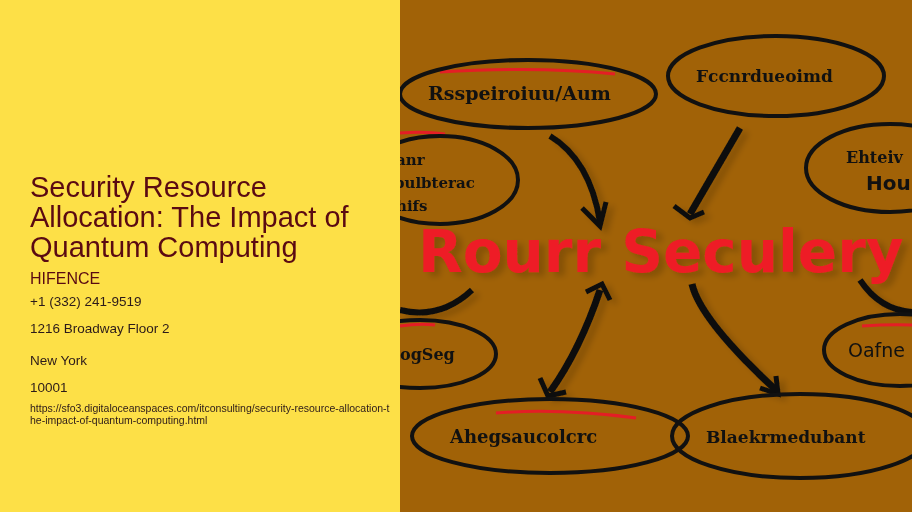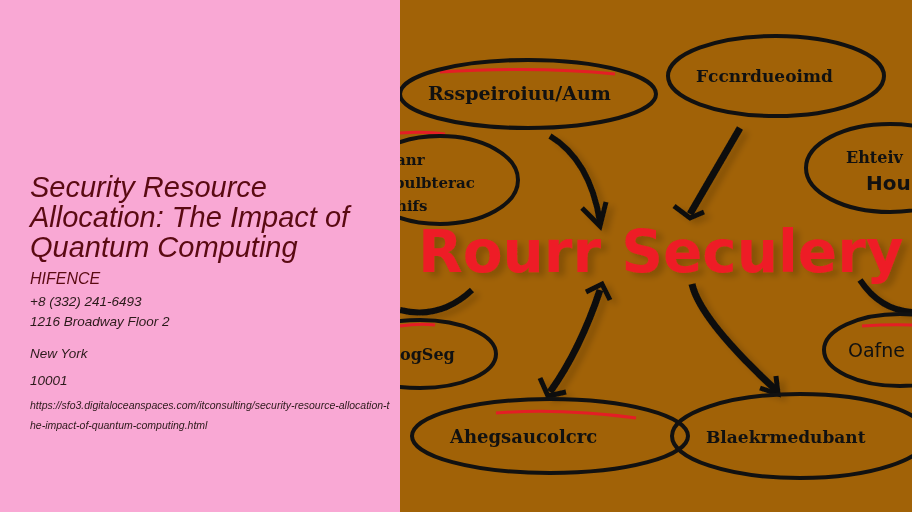--- a/index.html
+++ b/index.html
@@ -1,36 +1,36 @@
 <!DOCTYPE html>
 <html><head>
 <meta charset="utf-8">
 <style>
   html, body { margin:0; padding:0; }
   body { width:912px; height:512px; overflow:hidden; position:relative; font-family:"Liberation Sans", sans-serif; }
-  .left { position:absolute; left:0; top:0; width:400px; height:512px; background:#f9a8d4;font-style:italic; }
+  .left { position:absolute; left:0; top:0; width:400px; height:512px; background:#fde047; }
   .content { position:absolute; left:30px; top:172px; width:360px; color:#5a0a12; }
   .title { font-size:29px; line-height:30px; color:#5a0a12; margin:0; font-weight:normal; }
   .company { font-size:16px; margin-top:8px; color:#5a0a12; }
   .line { font-size:13.5px; color:#2b1a1a; margin-top:4px; line-height:16px; }
-  .url { font-size:10.5px; color:#2b1a1a; line-height:20px; margin-top:6px; word-break:break-all; }
+  .url { font-size:10.5px; color:#2b1a1a; line-height:12px; margin-top:6px; word-break:break-all; }
   .right { position:absolute; left:400px; top:0; width:512px; height:512px; background:#a16207; overflow:hidden; }
   .right svg { display:block; }
   .bubble-text { font-family:"DejaVu Serif", serif; font-weight:bold; fill:#111; }
   .center-text { font-family:"DejaVu Sans", sans-serif; font-weight:bold; fill:#ee1c25; }
 </style>
 </head>
 <body>
 
 <div class="left">
   <div class="content">
     <h1 class="title">Security Resource Allocation: The Impact of Quantum Computing</h1>
     <div class="company">HIFENCE</div>
-    <div class="line" style="margin-top:6px">+8 (332) 241-6493</div>
-    <div class="line" style="margin-top:4px">1216 Broadway Floor 2</div>
+    <div class="line" style="margin-top:6px">+1 (332) 241-9519</div>
+    <div class="line" style="margin-top:11px">1216 Broadway Floor 2</div>
     <div class="line" style="margin-top:16px">New York</div>
     <div class="line" style="margin-top:11px">10001</div>
     <a class="url" style="display:block;text-decoration:none;">https://sfo3.digitaloceanspaces.com/itconsulting/security-resource-allocation-the-impact-of-quantum-computing.html</a>
   </div>
 </div>
 
 <div class="right">
   <svg width="512" height="512" viewBox="0 0 512 512">
     <defs>
       <filter id="sh" x="-20%" y="-20%" width="140%" height="140%">

